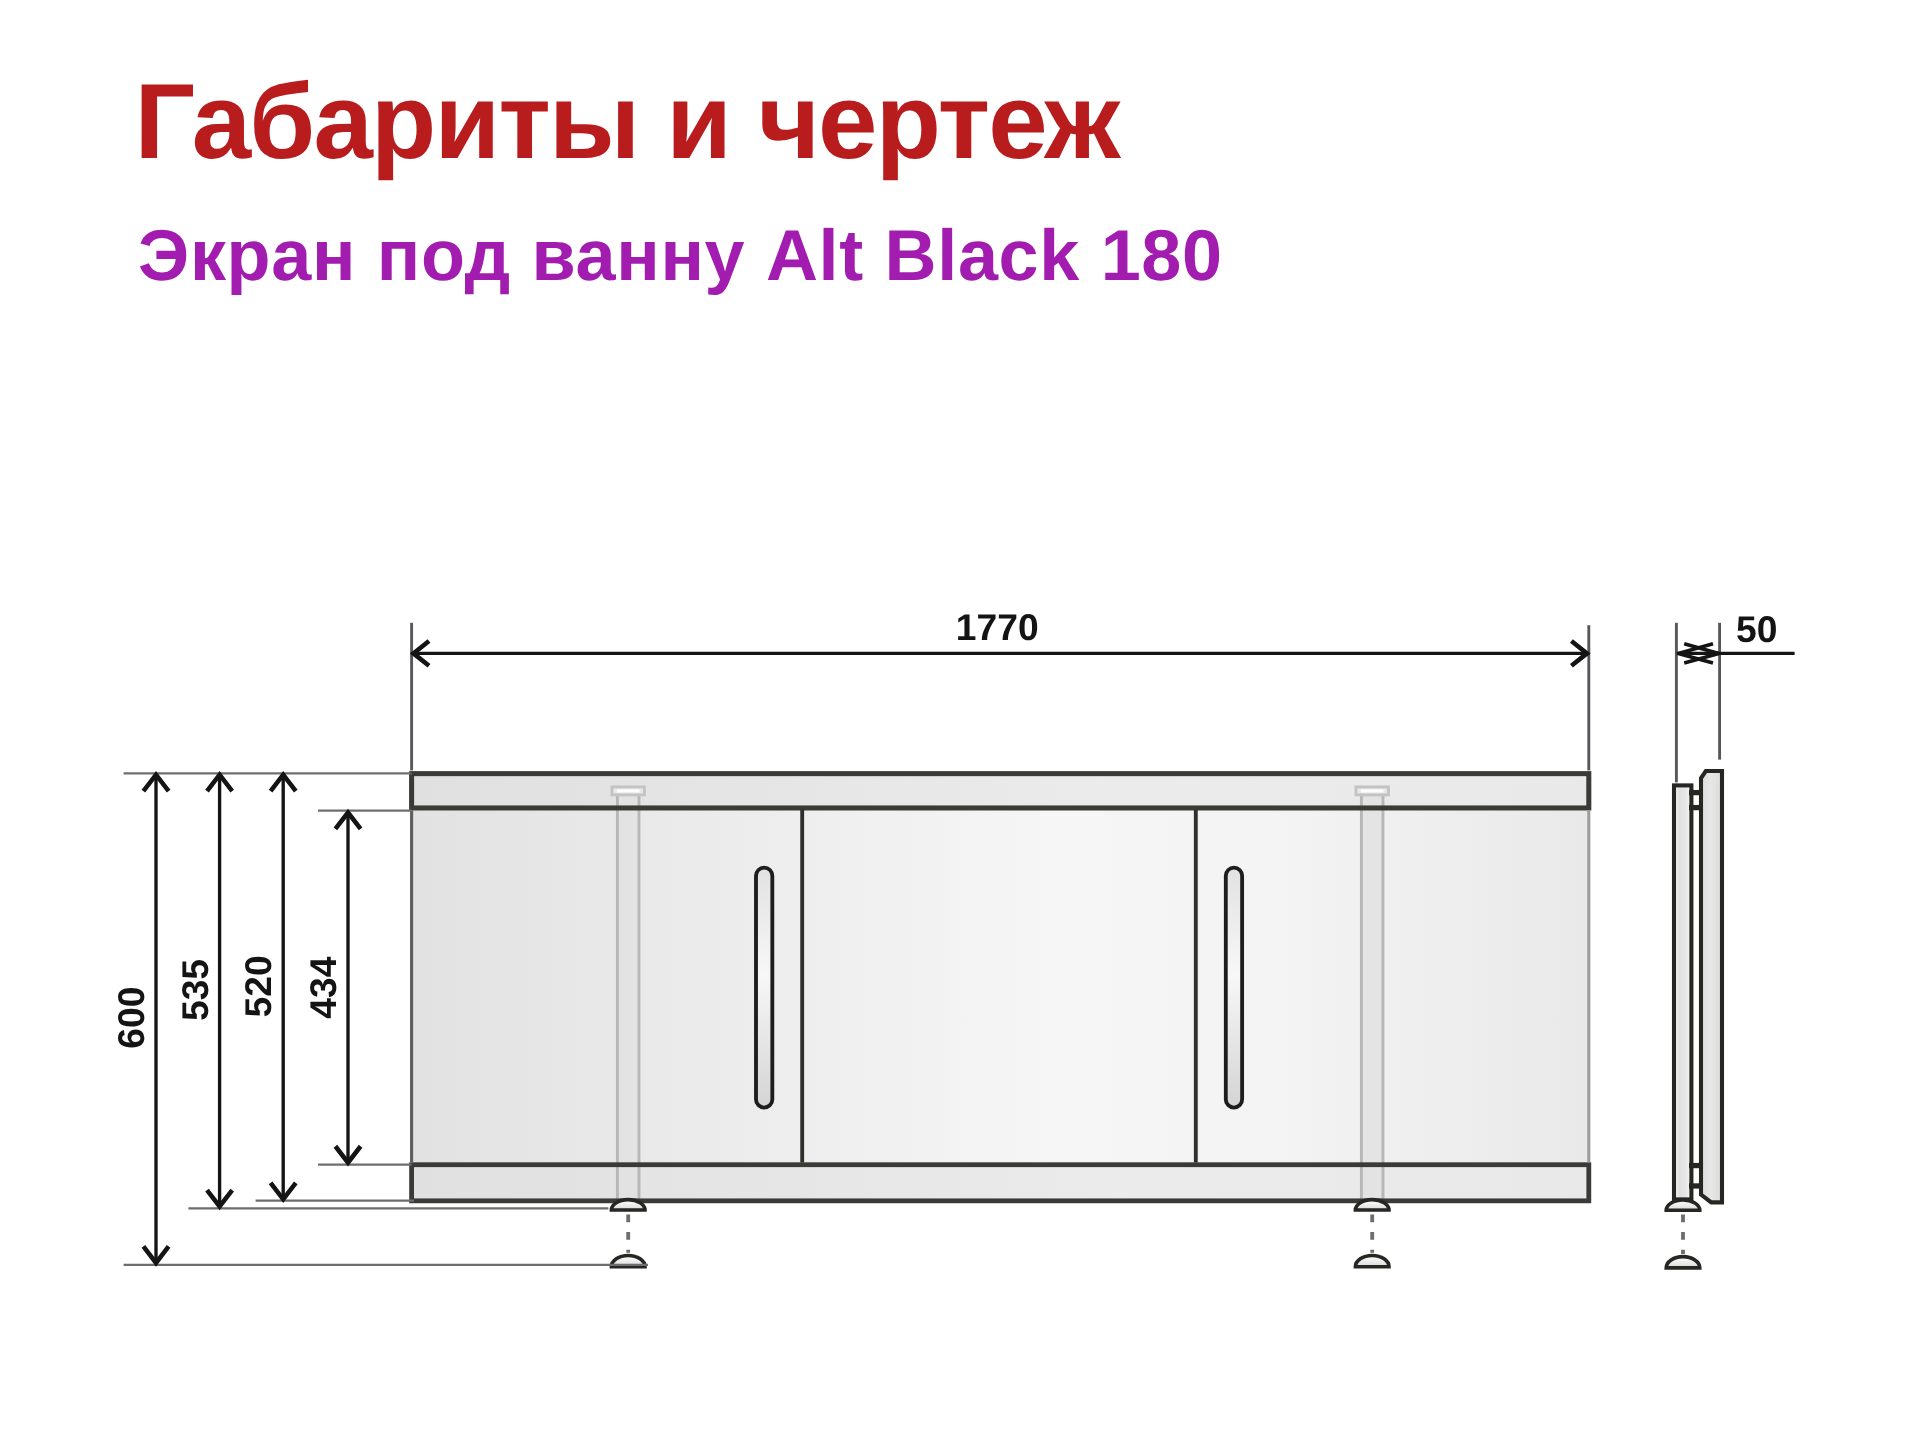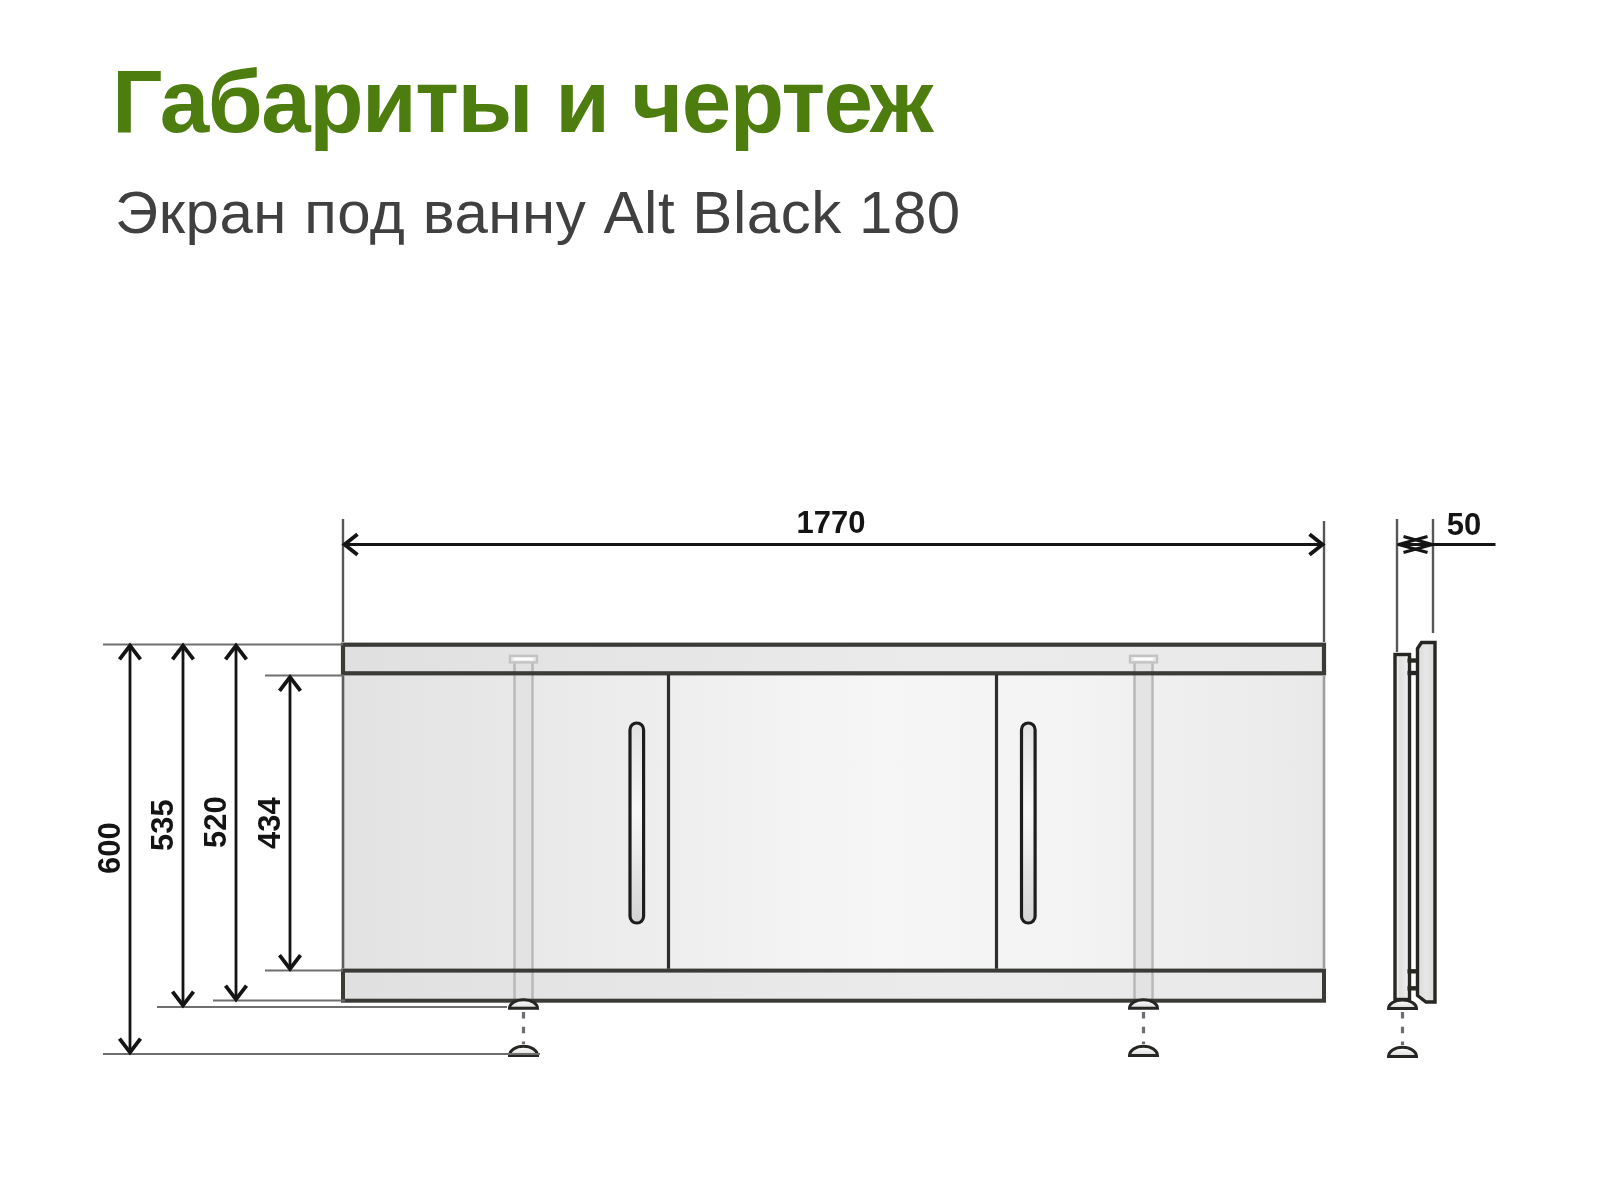--- a/index.html
+++ b/index.html
@@ -1,18 +1,18 @@
 <!DOCTYPE html>
 <html><head>
 <meta charset="utf-8">
 <style>
   html,body{margin:0;padding:0;background:#ffffff;}
   body{width:1600px;height:1200px;position:relative;font-family:"Liberation Sans",sans-serif;overflow:hidden;}
-  .title{position:absolute;left:112px;top:57px;font-size:89px;font-weight:bold;line-height:1;color:#4d7c0f;letter-spacing:-1.5px;white-space:nowrap;}
-  .subtitle{position:absolute;left:115px;top:183px;font-size:60px;font-weight:normal;line-height:1;color:#404040;letter-spacing:0.55px;white-space:nowrap;}
+  .title{position:absolute;left:112px;top:57px;font-size:89px;font-weight:bold;line-height:1;color:#b91c1c;letter-spacing:-1.5px;white-space:nowrap;}
+  .subtitle{position:absolute;left:115px;top:183px;font-size:60px;font-weight:bold;line-height:1;color:#a21caf;letter-spacing:0.55px;white-space:nowrap;}
   svg{position:absolute;left:0;top:0;}
   .dimtxt{font-family:"Liberation Sans",sans-serif;font-weight:bold;font-size:31px;fill:#141414;}
 </style>
 </head>
 <body>
 
 <div class="title">Габариты и чертеж</div>
 
 <div class="subtitle">Экран под ванну Alt Black 180</div>
 <svg width="1600" height="1200" viewBox="0 0 1600 1200">

